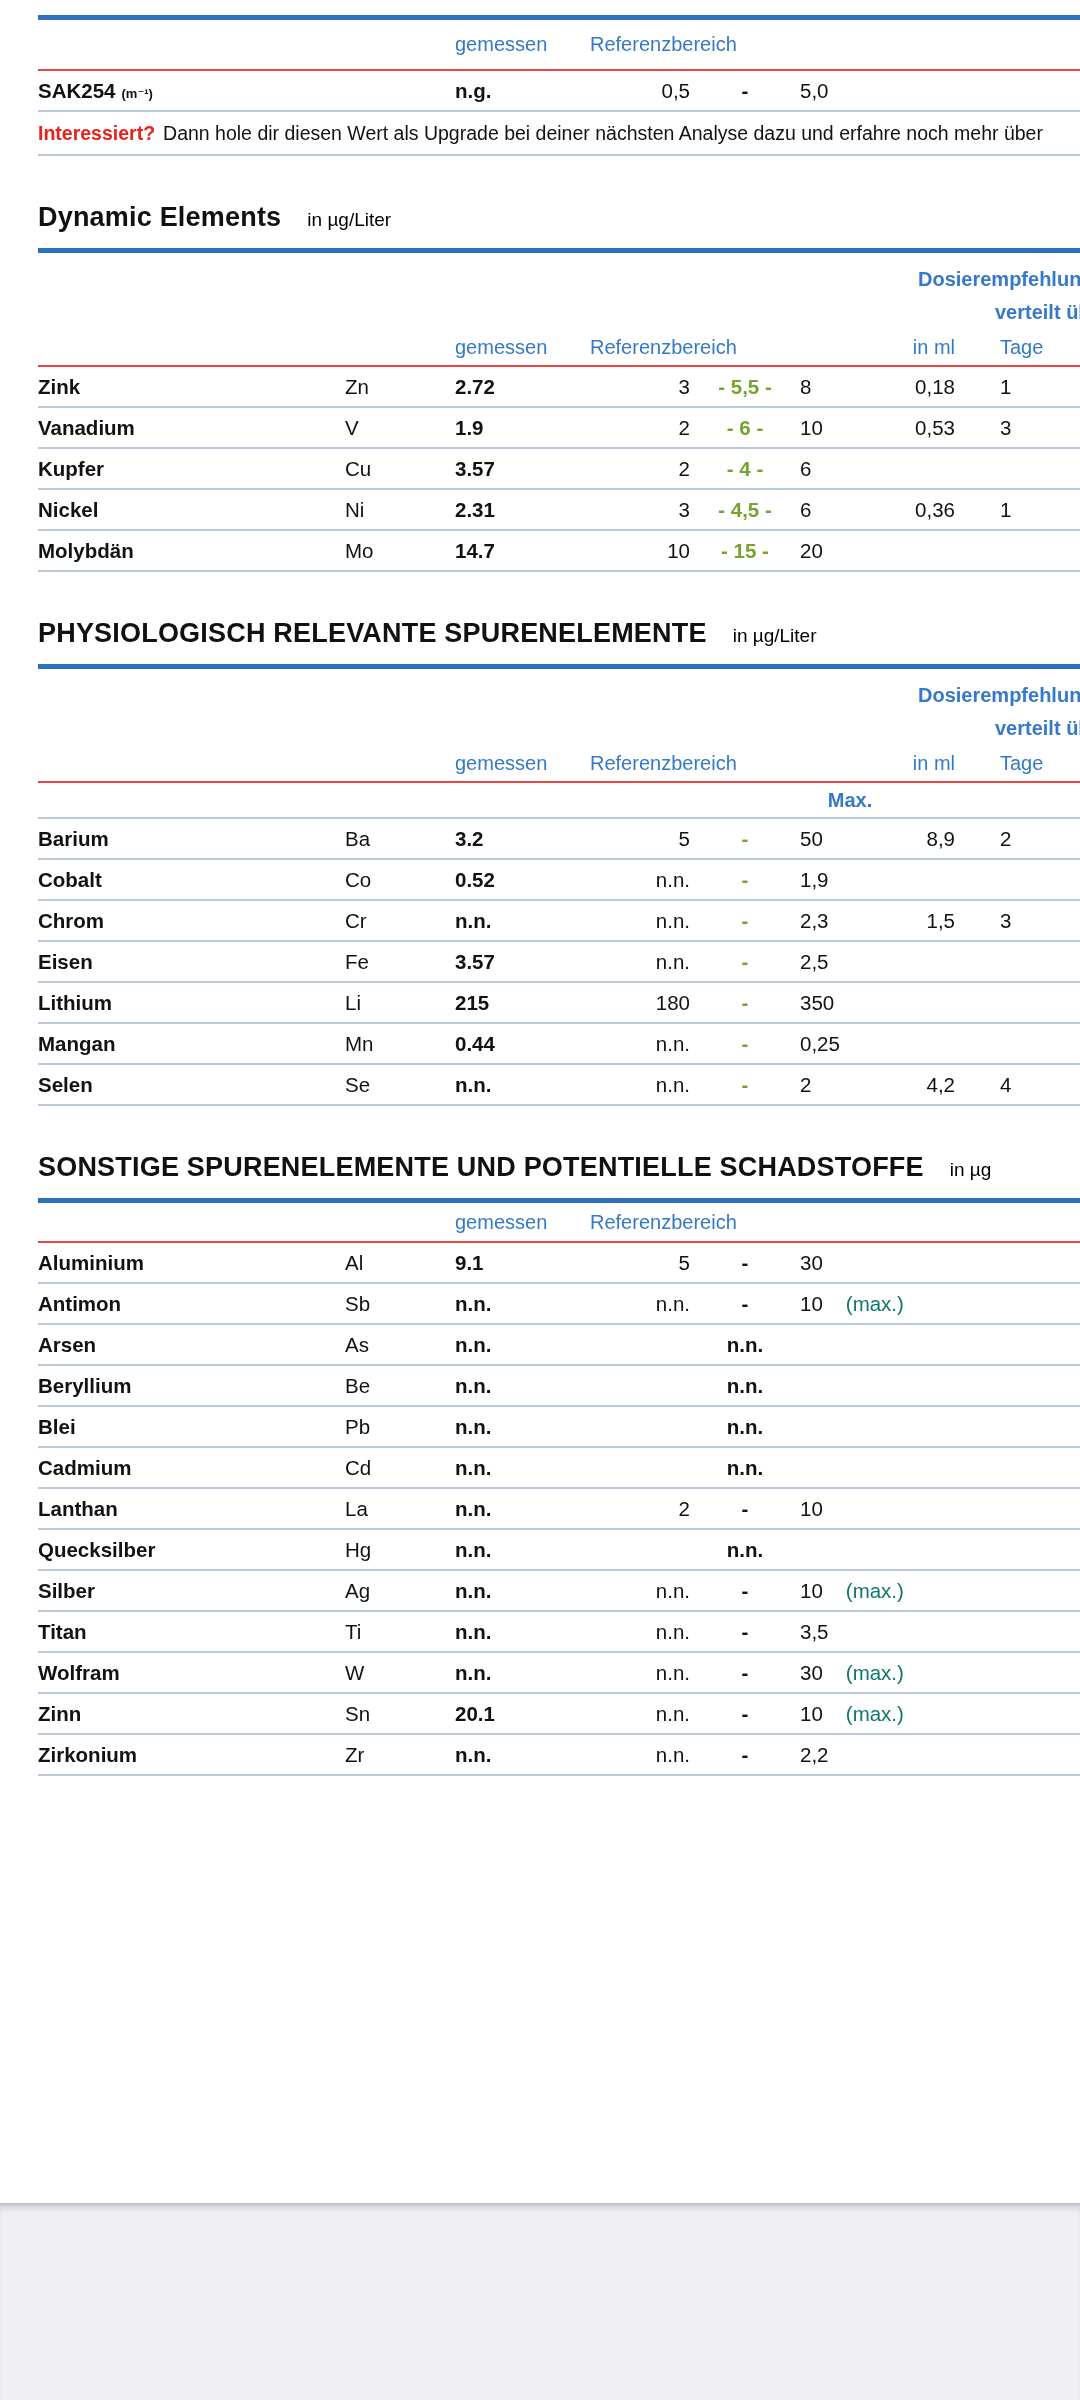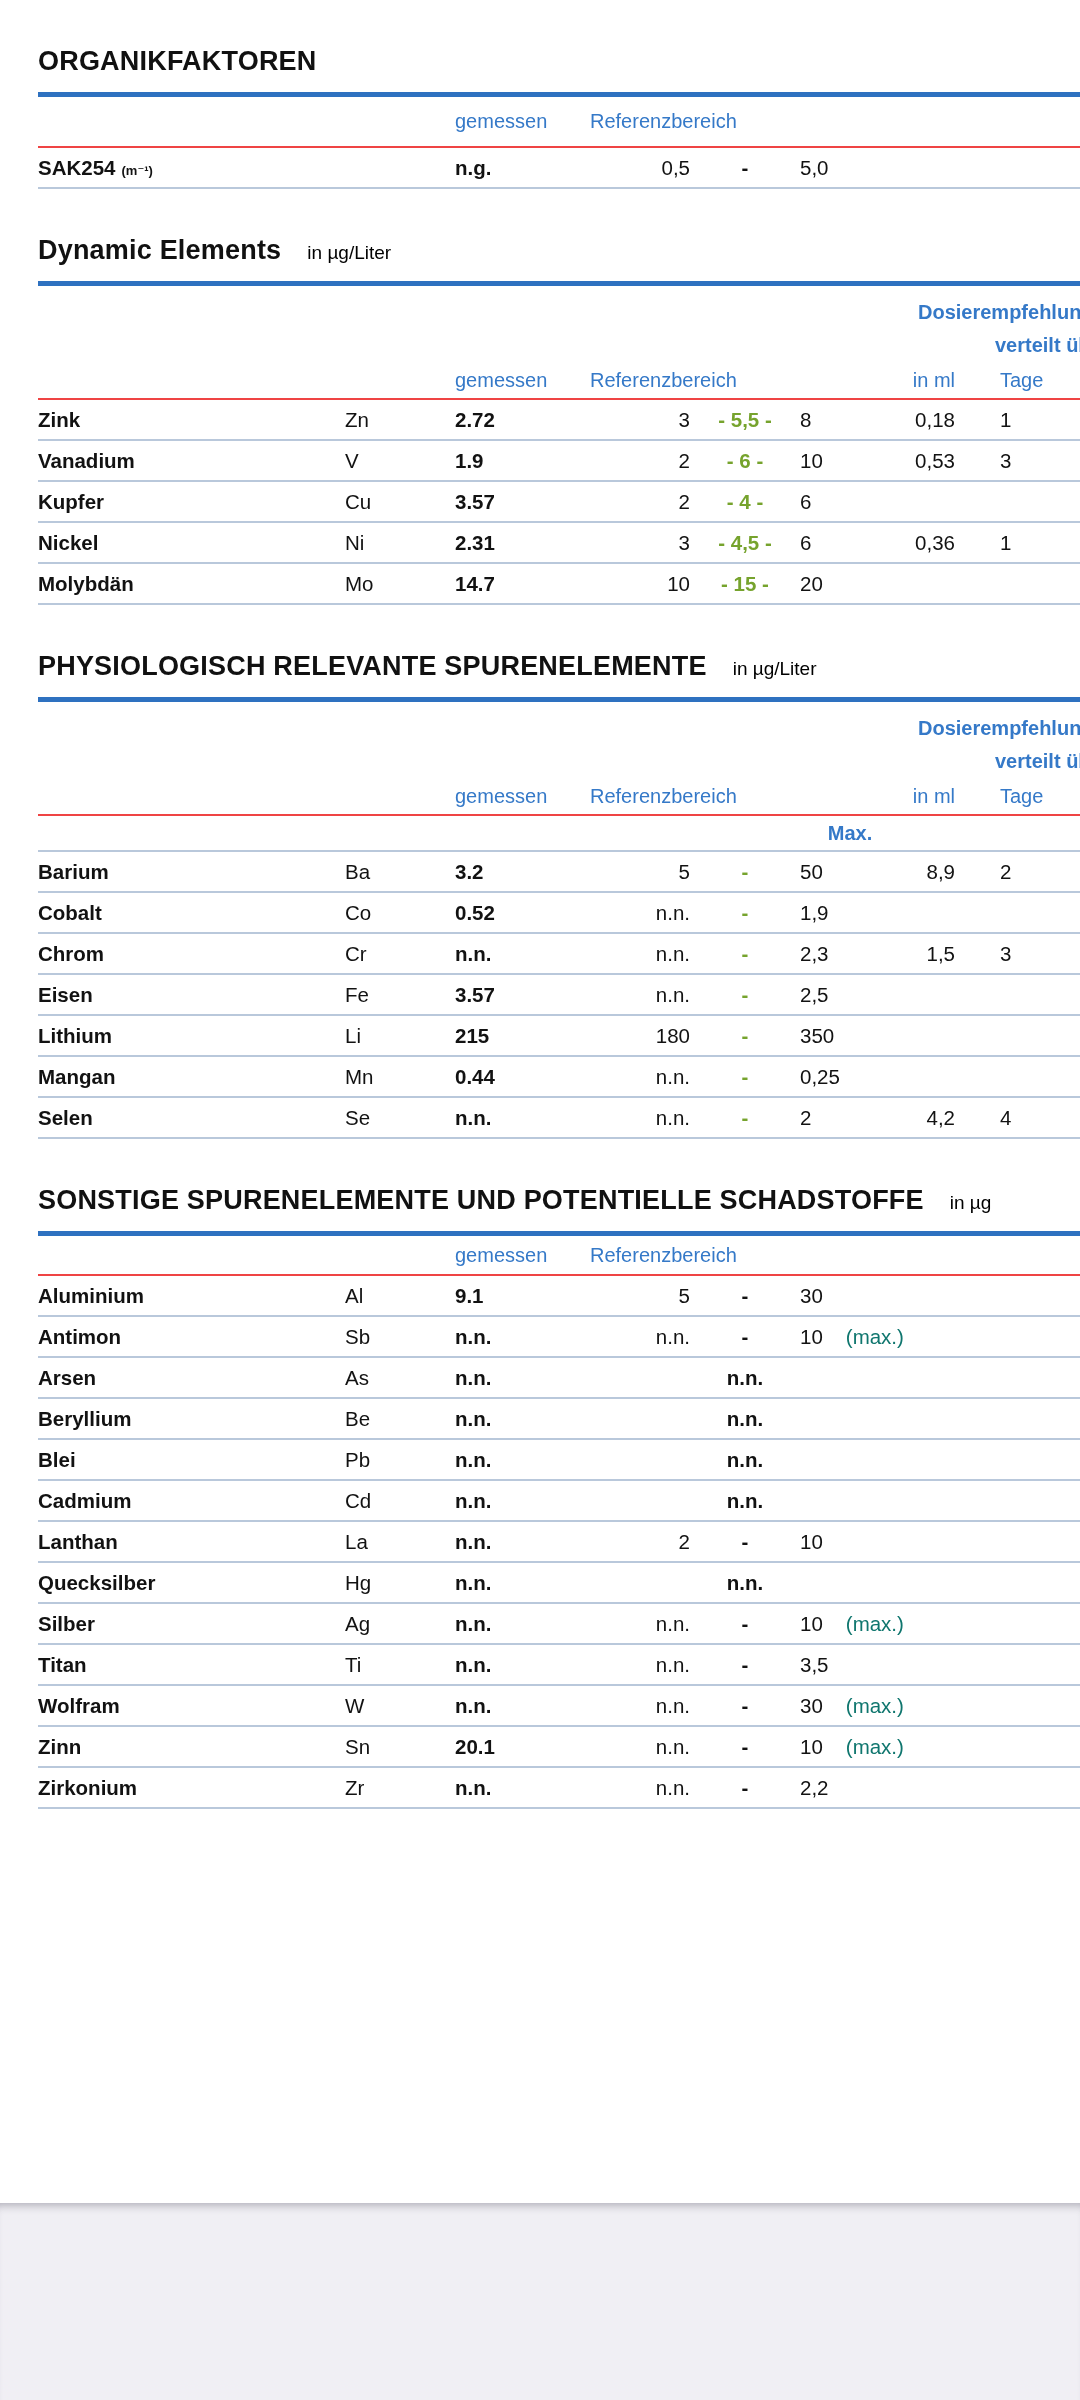--- a/index.html
+++ b/index.html
@@ -54,34 +54,34 @@
 
   .app-footer{height:197px;background:#f0eff4;box-shadow:inset 0 9px 10px -7px rgba(40,40,60,.35)}
 </style>
 </head>
 <body>
 
 <div class="page">
   <div class="content">
     <div id="sections">
         <section class="sec">
-          <div class="sec-title-wrap"><h2 class="sec-title">ORGANIKFAKTOREN</h2></div>
           <div class="rule"></div>
           <div class="grid hrow tall">
             <div class="hcell-gem">gemessen</div>
             <div class="hcell-ref">Referenzbereich</div>
           </div>
           <div class="grid row">
             <div class="c-name"><span>SAK254</span><span class="c-sfx">(m⁻¹)</span></div>
             <div class="c-sym"></div>
             <div class="c-meas">n.g.</div>
             <div class="c-min">0,5</div>
             <div class="c-mid">-</div>
             <div class="c-max"><span>5,0</span></div>
           </div>
+          <div class="note-row"><span class="note-lead">Interessiert?</span><span>Dann hole dir diesen Wert als Upgrade bei deiner nächsten Analyse dazu und erfahre noch mehr über</span></div>
         </section>
         <section class="sec">
           <div class="sec-title-wrap"><h2 class="sec-title">Dynamic Elements</h2><span class="sec-unit">in µg/Liter</span></div>
           <div class="rule"></div>
           <div class="dosier">Dosierempfehlung</div>
           <div class="verteilt">verteilt über</div>
           <div class="grid hrow">
             <div class="hcell-gem">gemessen</div>
             <div class="hcell-ref">Referenzbereich</div>
             <div class="hcell-inml">in ml</div>

